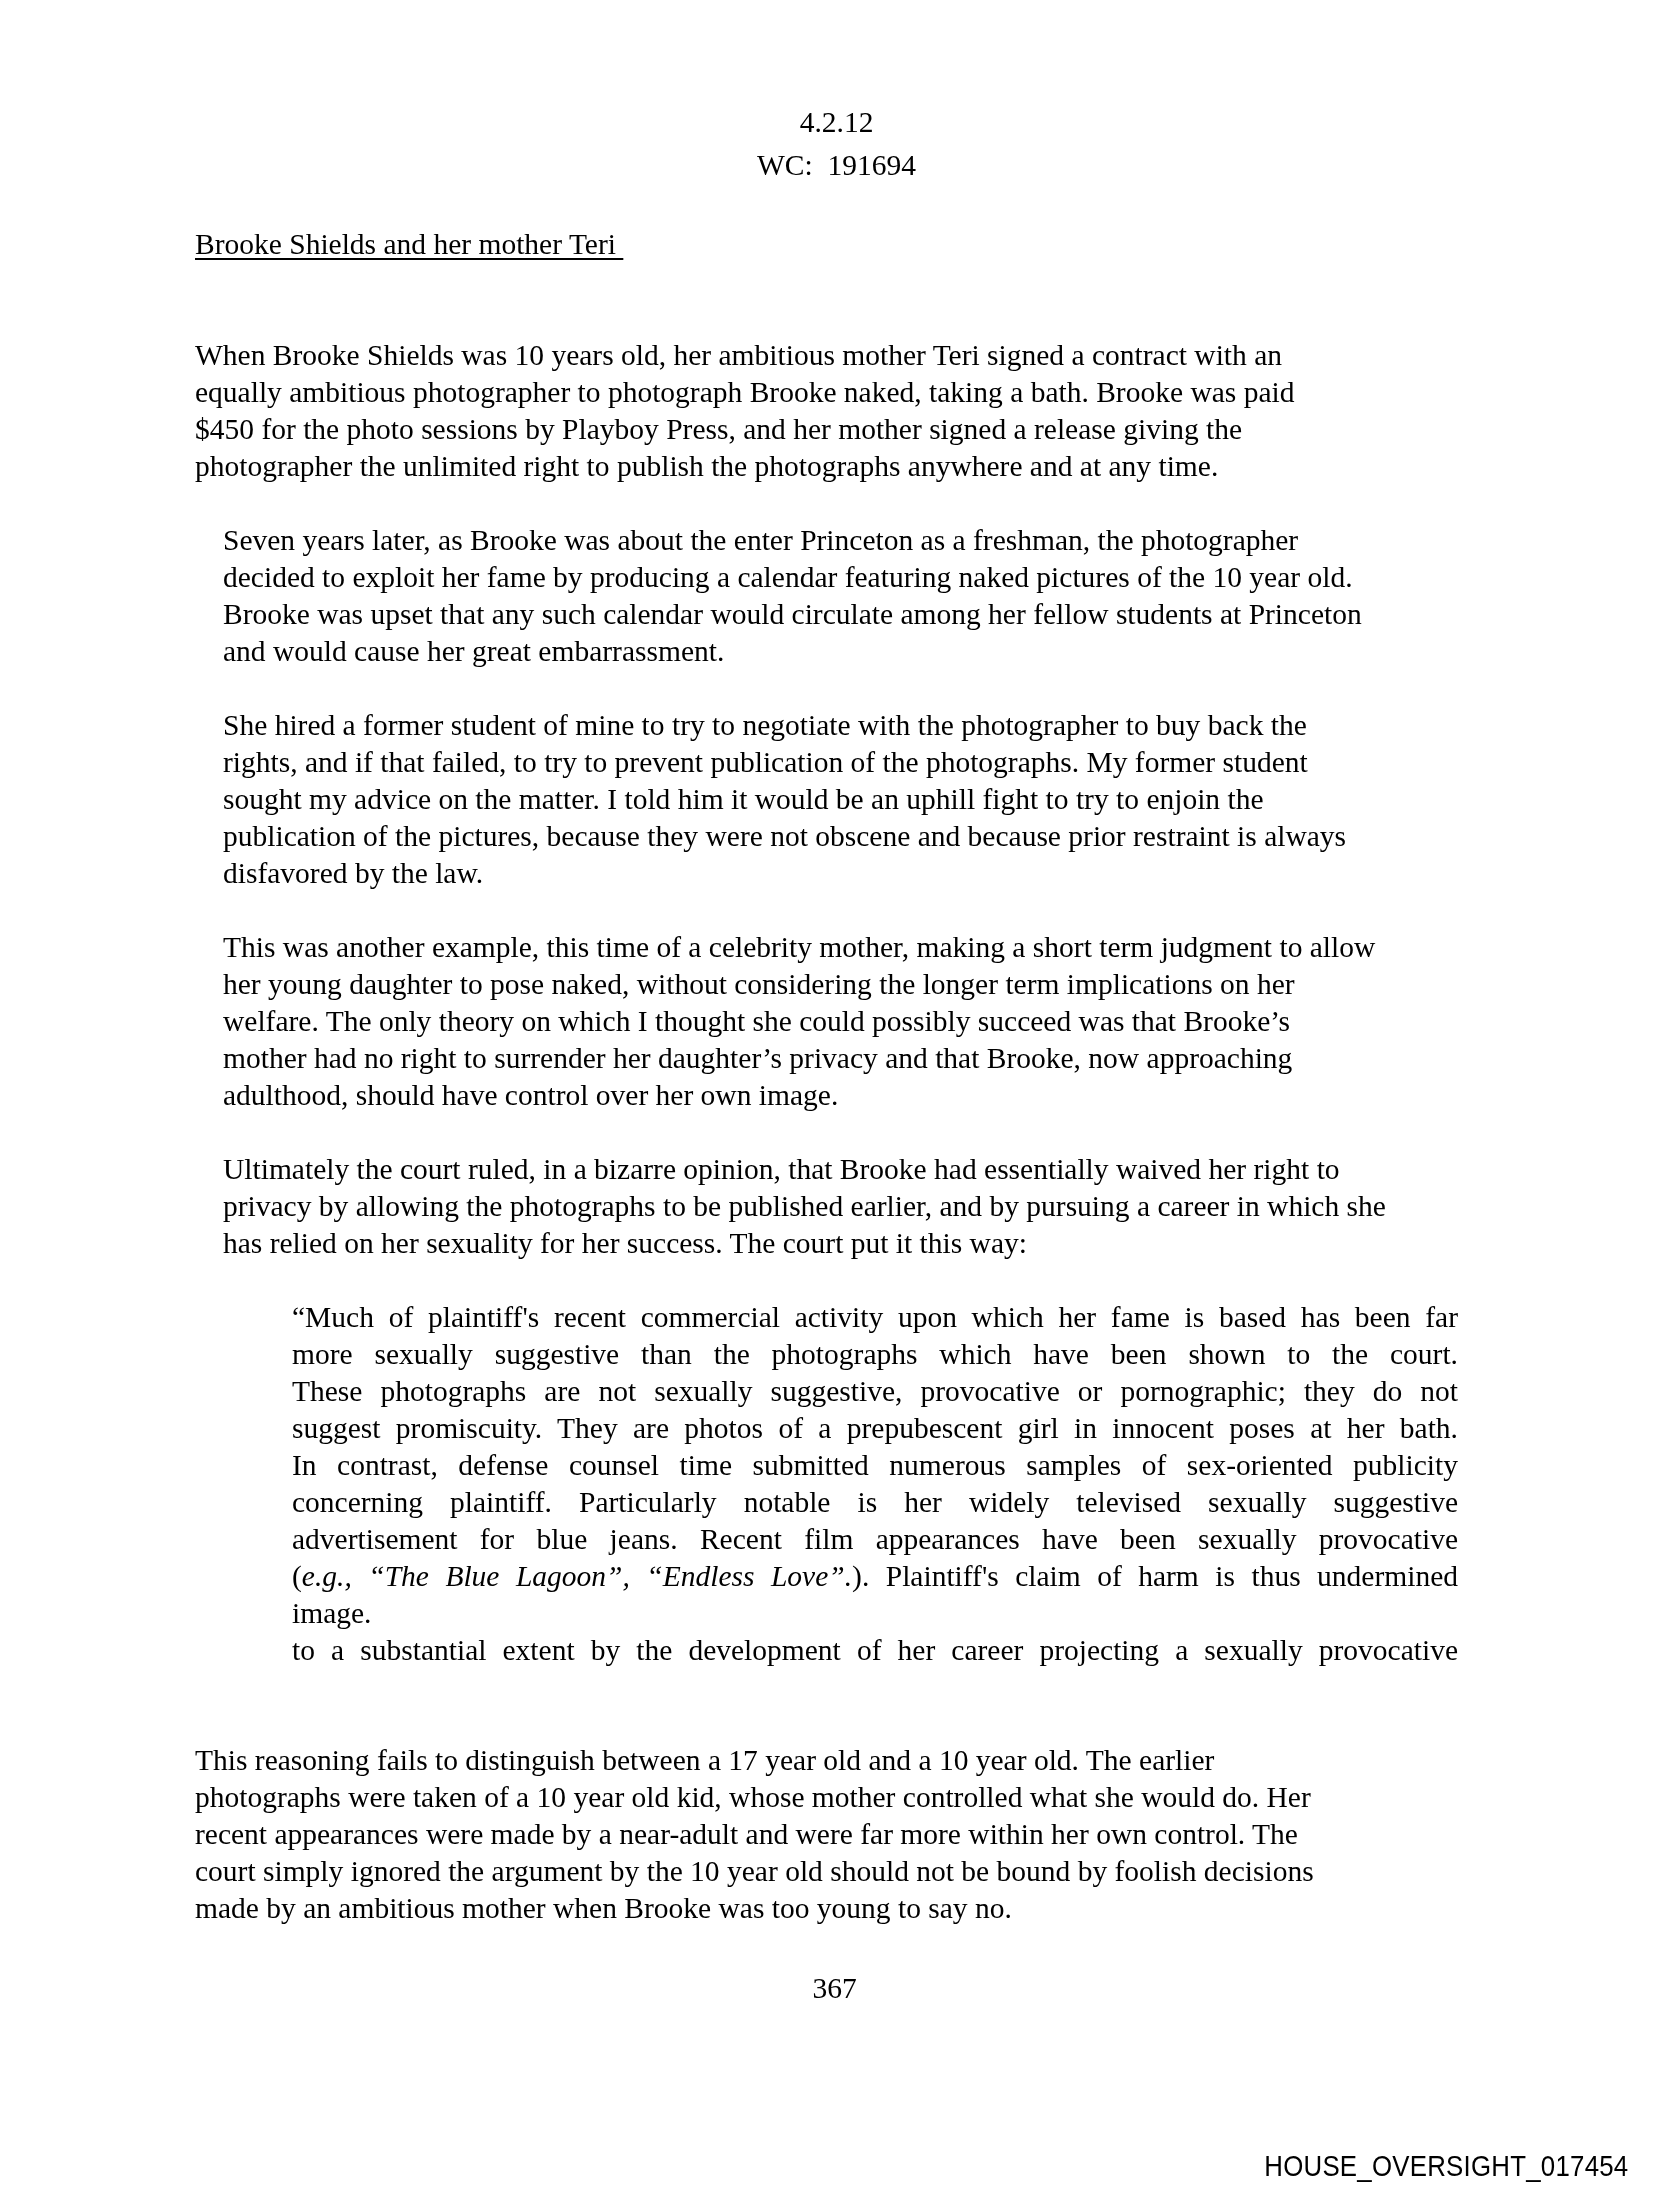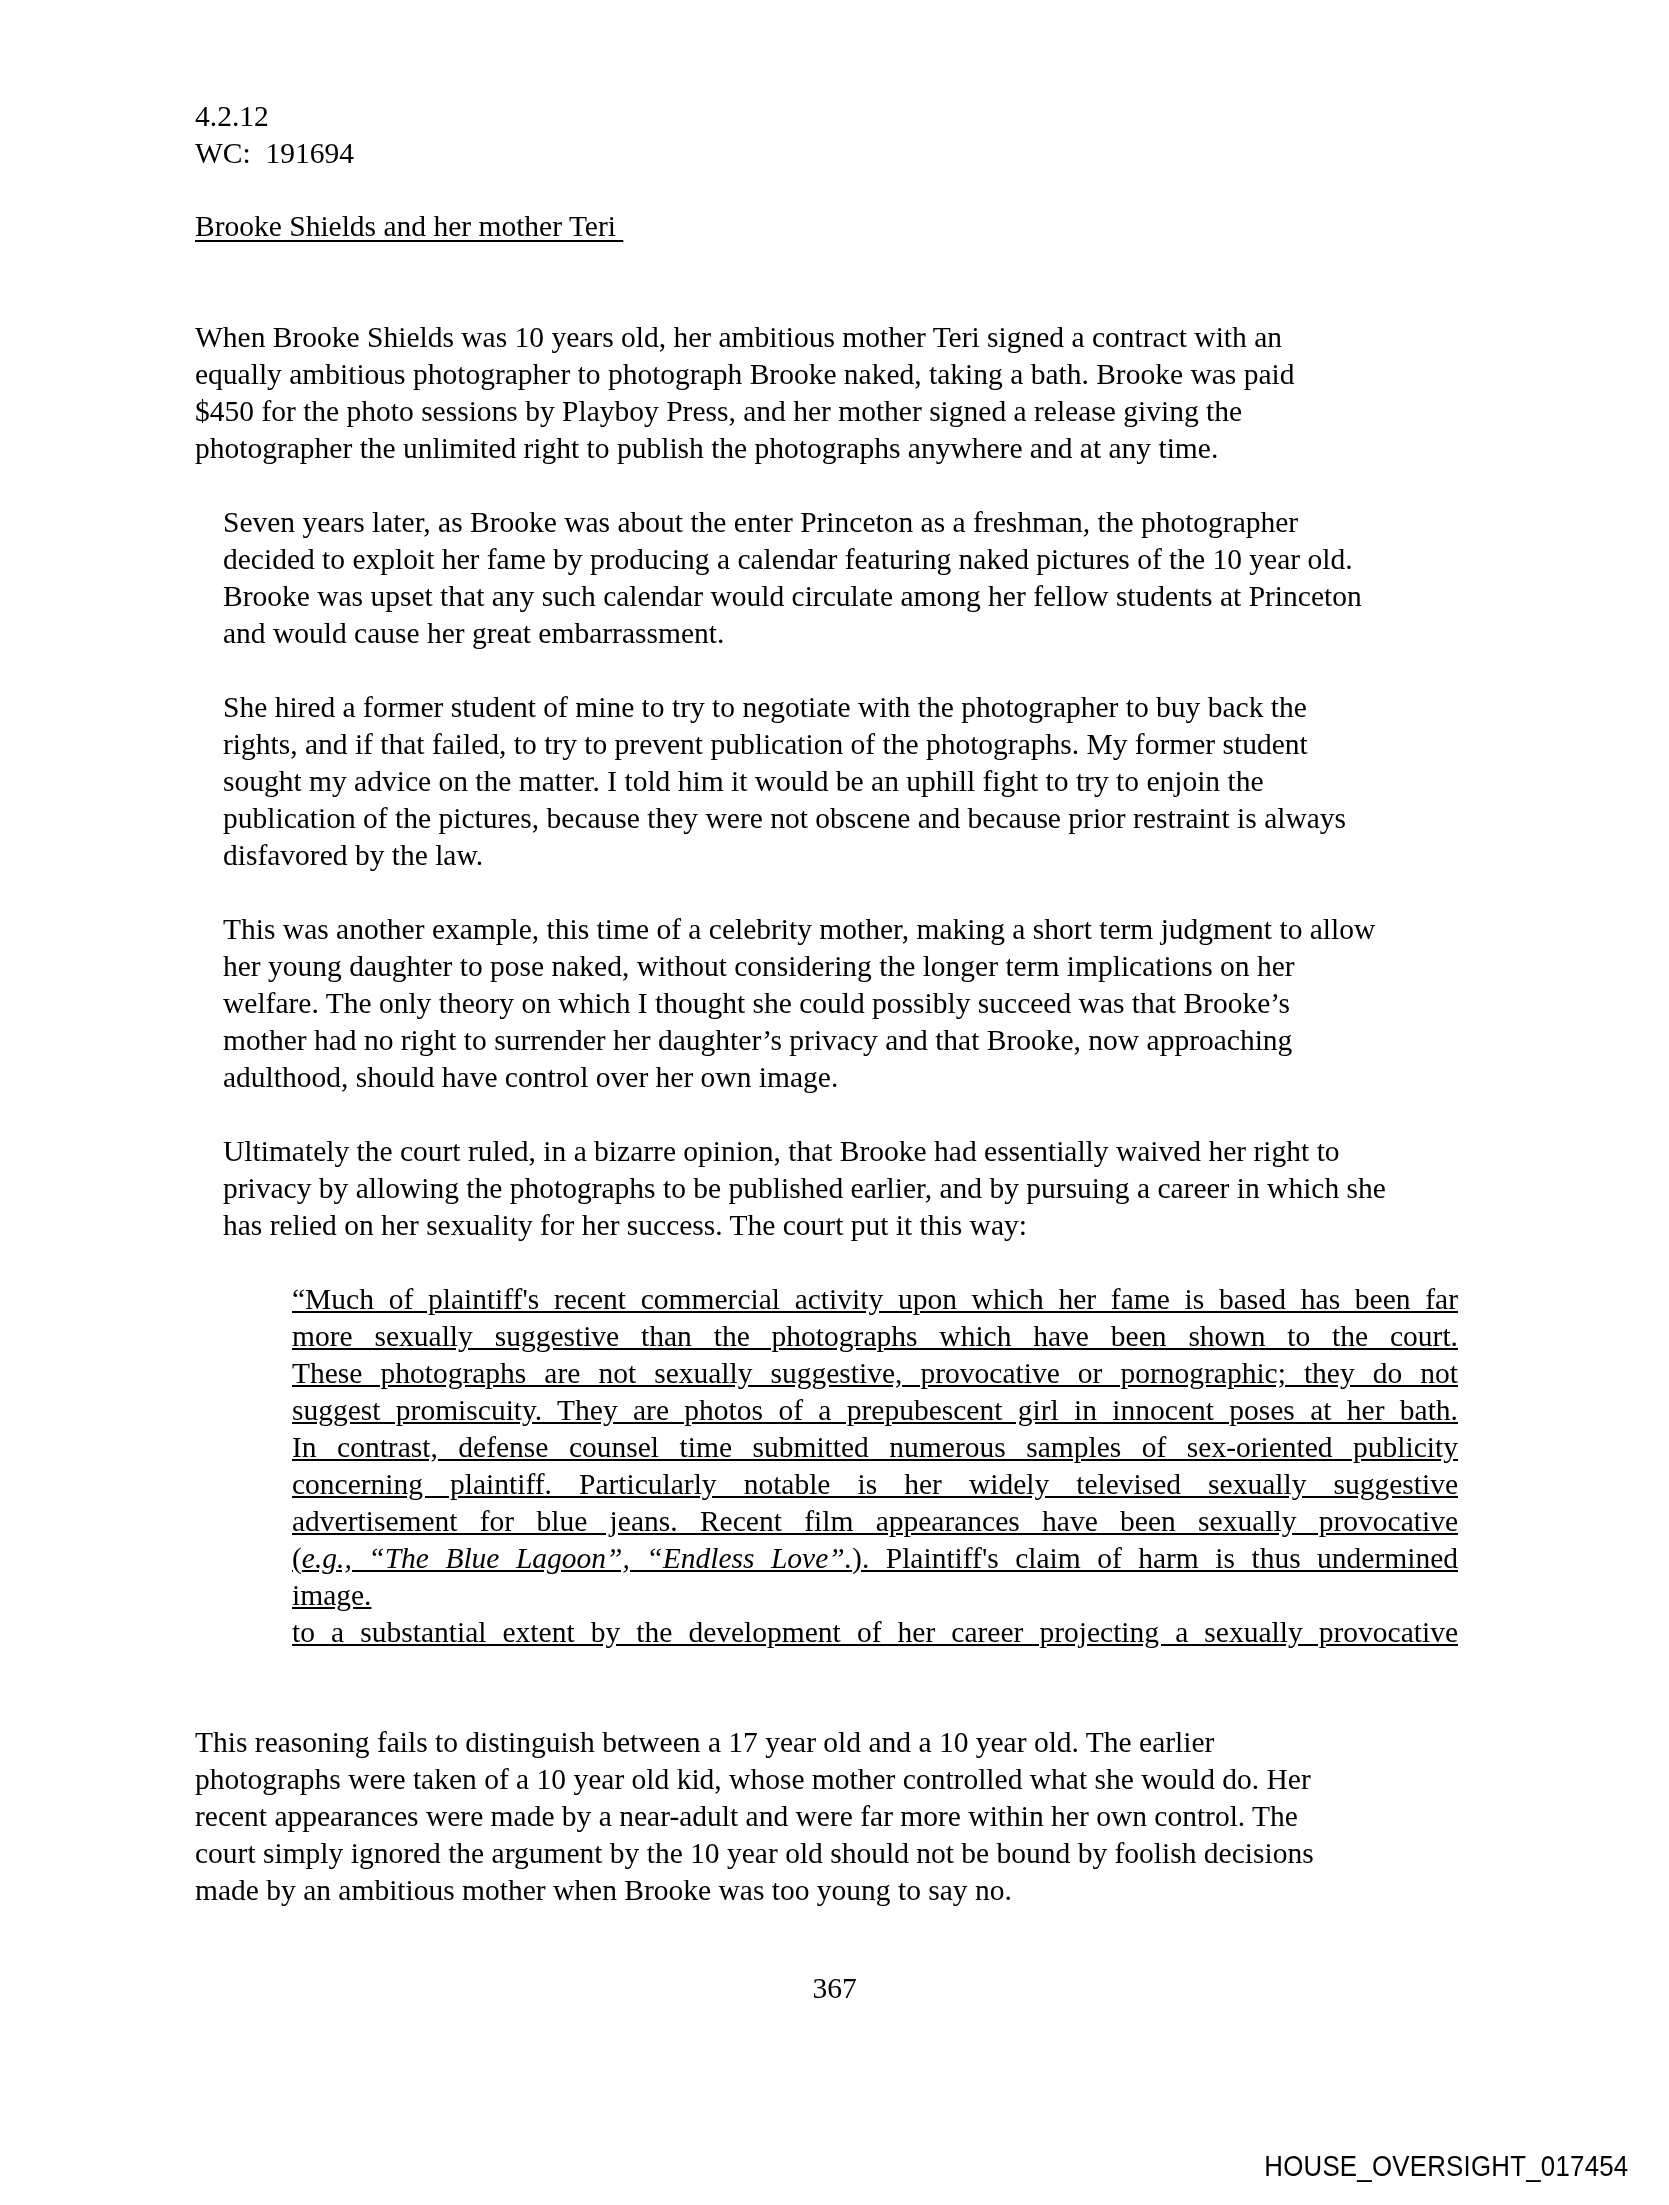--- a/index.html
+++ b/index.html
@@ -17,43 +17,43 @@
     }
     .page {
       position: absolute;
       left: 195px;
       top: 98px;
       width: 1283px;
       font-size: 29.5px;
       line-height: 37px;
     }
     .meta-line {
-      margin: 0;
+      margin: 6px;
       white-space: pre;
+      text-align: center;
     }
     .title {
       display: inline-block;
       margin-top: 36px;
       text-decoration: underline;
       text-underline-offset: 3.9px;
       text-decoration-thickness: 2px;
       white-space: pre;
     }
     .para {
       margin: 0;
       white-space: pre-line;
     }
     .para.first { margin-top: 74px; }
     .para + .para { margin-top: 37px; margin-left: 28px; }
     .quote {
       margin: 37px 0 0 97px;
       width: 1166px;
       text-align: justify;
       text-align-last: left;
-      text-decoration: underline;
     }
     .quote .qline {
       display: block;
       text-align: justify;
       text-align-last: justify;
     }
     .quote .qline.last { text-align-last: left; }
     .quote i { font-style: italic; }
     .para.after-quote { margin-top: 73px; }
     .page-number {

